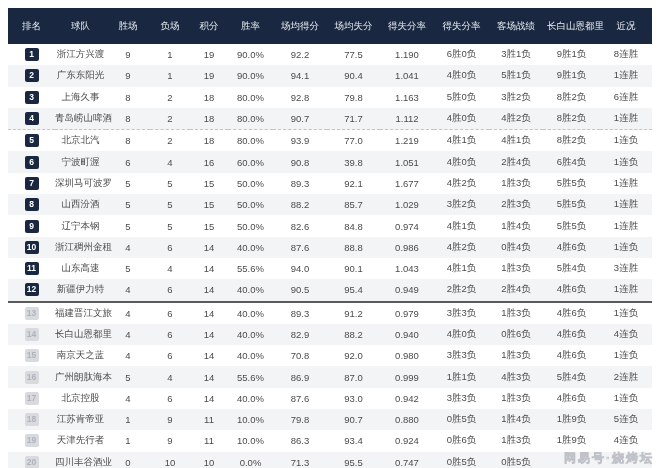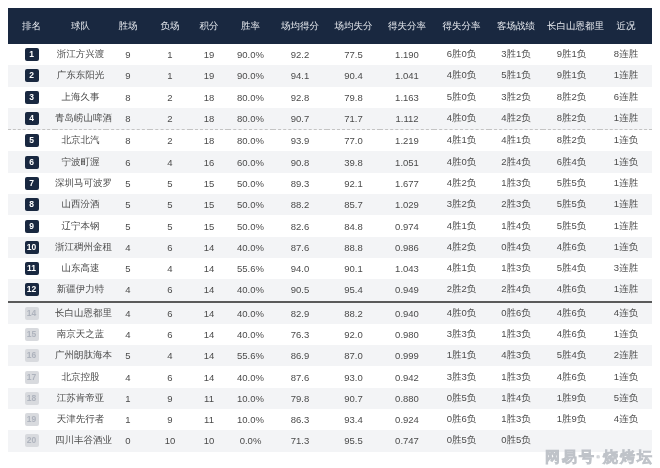--- a/index.html
+++ b/index.html
@@ -18,21 +18,21 @@
      height:28px;padding:4px;text-align:center;white-space:nowrap;overflow:visible;}
   td{font-size:9.5px;color:var(--cell-text);height:21.3px;padding:0;text-align:center;
      white-space:nowrap;overflow:visible;background:#fff;}
   tr.alt td{background:var(--row-alt-bg);}
   tr.dashed-after td{border-bottom:1px dashed var(--qual-line);}
   tr.solid-after td{border-bottom:2px solid var(--playoff-line);}
   .badge{display:inline-block;width:14px;height:13px;line-height:13.5px;border-radius:2px;
          font-size:8.5px;font-weight:700;text-align:center;vertical-align:middle;}
   .badge.dark{background:var(--badge-dark-bg);color:var(--badge-dark-text);}
   .badge.light{background:var(--badge-light-bg);color:var(--badge-light-text);}
-  .watermark{position:absolute;right:6px;bottom:1px;font-size:15px;font-weight:700;
+  .watermark{position:absolute;right:6px;bottom:1px;font-size:12px;font-weight:700;
              letter-spacing:2px;color:#ececec;-webkit-text-stroke:0.7px #bfc3c9;
              white-space:nowrap;pointer-events:none;}
 </style>
 </head>
 <body>
 
 <div class="page">
   <table>
     <colgroup>
         <col style="width: 47px;">
@@ -240,20 +240,35 @@
           <td>14</td>
           <td>40.0%</td>
           <td>90.5</td>
           <td>95.4</td>
           <td>0.949</td>
           <td>2胜2负</td>
           <td>2胜4负</td>
           <td>4胜6负</td>
           <td>1连胜</td>
         </tr>
+        <tr>
+          <td><span class="badge light">13</span></td>
+          <td>福建晋江文旅</td>
+          <td>4</td>
+          <td>6</td>
+          <td>14</td>
+          <td>40.0%</td>
+          <td>89.3</td>
+          <td>91.2</td>
+          <td>0.979</td>
+          <td>3胜3负</td>
+          <td>1胜3负</td>
+          <td>4胜6负</td>
+          <td>1连负</td>
+        </tr>
         <tr class="alt">
           <td><span class="badge light">14</span></td>
           <td>长白山恩都里</td>
           <td>4</td>
           <td>6</td>
           <td>14</td>
           <td>40.0%</td>
           <td>82.9</td>
           <td>88.2</td>
           <td>0.940</td>
@@ -262,21 +277,21 @@
           <td>4胜6负</td>
           <td>4连负</td>
         </tr>
         <tr>
           <td><span class="badge light">15</span></td>
           <td>南京天之蓝</td>
           <td>4</td>
           <td>6</td>
           <td>14</td>
           <td>40.0%</td>
-          <td>76.3</td>
+          <td>70.8</td>
           <td>92.0</td>
           <td>0.980</td>
           <td>3胜3负</td>
           <td>1胜3负</td>
           <td>4胜6负</td>
           <td>1连负</td>
         </tr>
         <tr class="alt">
           <td><span class="badge light">16</span></td>
           <td>广州朗肽海本</td>

